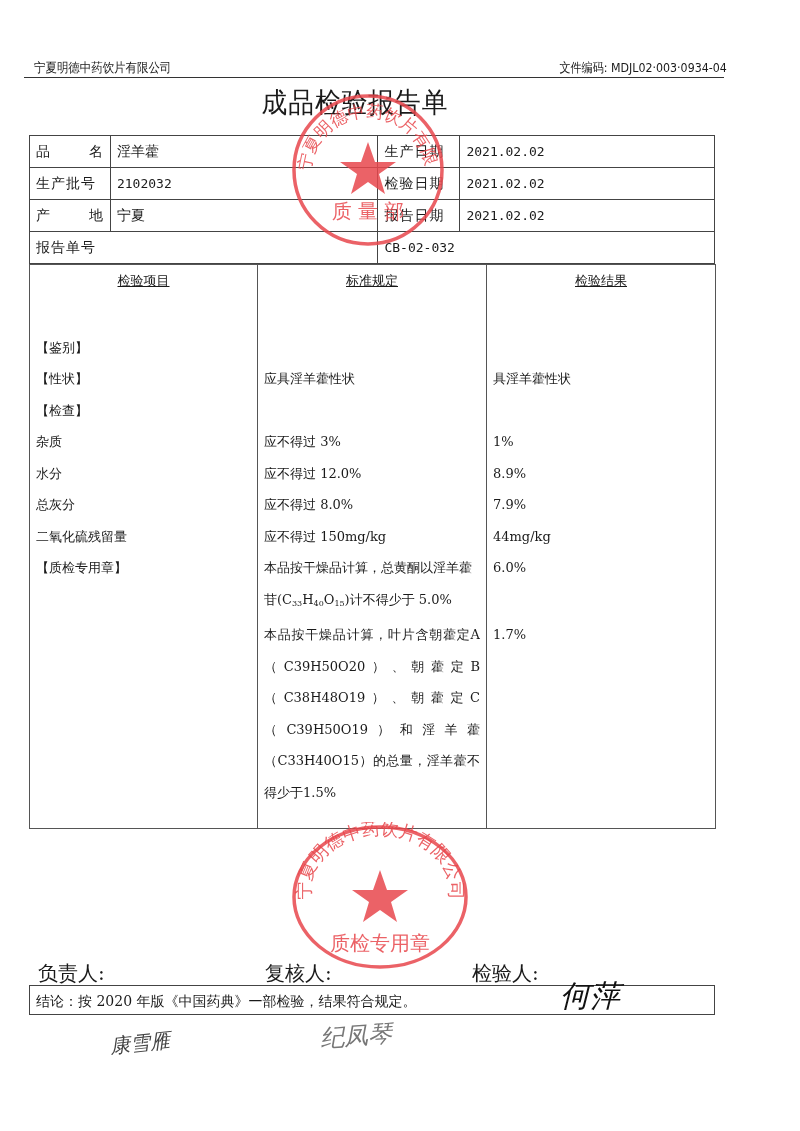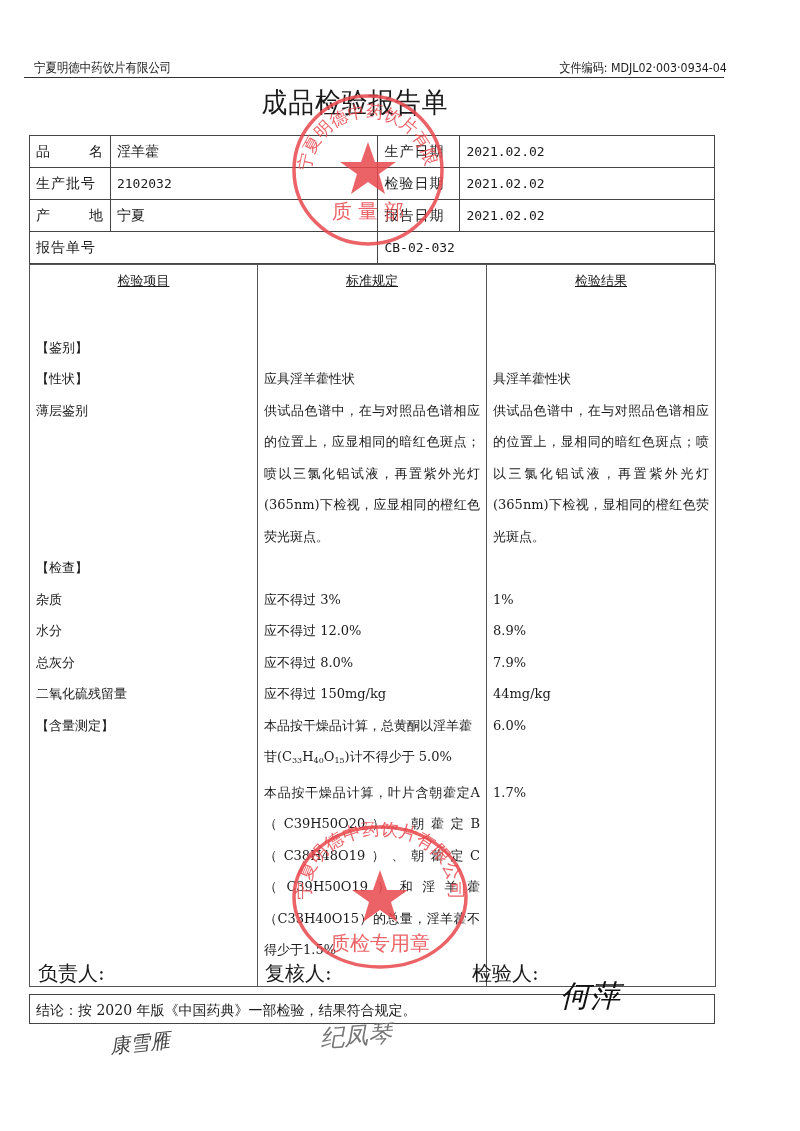--- a/index.html
+++ b/index.html
@@ -51,21 +51,21 @@
   }
   .main-table .head td { border-top: 1px solid #555; padding-top: 7px; height: 28px; text-align: center; }
   .main-table .head span { text-decoration: underline; font-size: 13px; }
   .main-table .bottom td { border-bottom: 1px solid #555; height: 20px; }
   .row td { height: 31.5px; line-height: 31.5px; font-size: 13px; }
   .multi { line-height: 31.5px; font-size: 13px; }
   .just { text-align: justify; text-align-last: left; }
 
   .conclusion {
     position: absolute; left: 29px; top: 985px; width: 672px; height: 28px;
-    border: 1px solid #444; padding: 0 6px; line-height: 30px; font-size: 14px; margin-top: 9px;
+    border: 1px solid #444; padding: 0 6px; line-height: 30px; font-size: 14px;
   }
   .sig-label { position: absolute; top: 960px; font-size: 20px; }
   .sig {
     position: absolute; font-family: "DejaVu Serif", serif; font-style: italic;
   }
   .stamp { position: absolute; pointer-events: none; }
   sub { font-size: 8px; vertical-align: -2px; }
 </style>
 </head>
 <body>
@@ -141,25 +141,20 @@
   <tr class="row">
     <td>【鉴别】</td>
         <td></td>
         <td></td>
   </tr>
   <tr class="row">
     <td>【性状】</td>
     <td>应具淫羊藿性状</td>
     <td>具淫羊藿性状</td>
   </tr>
-  <tr>
-    <td class="multi">薄层鉴别</td>
-    <td class="multi just">供试品色谱中，在与对照品色谱相应的位置上，应显相同的暗红色斑点；喷以三氯化铝试液，再置紫外光灯(365nm)下检视，应显相同的橙红色荧光斑点。</td>
-    <td class="multi just">供试品色谱中，在与对照品色谱相应的位置上，显相同的暗红色斑点；喷以三氯化铝试液，再置紫外光灯(365nm)下检视，显相同的橙红色荧光斑点。</td>
-  </tr>
   <tr class="row">
     <td>【检查】</td>
         <td></td>
         <td></td>
   </tr>
   <tr class="row">
     <td>杂质</td>
     <td>应不得过 3%</td>
     <td>1%</td>
   </tr>
@@ -172,21 +167,21 @@
     <td>总灰分</td>
     <td>应不得过 8.0%</td>
     <td>7.9%</td>
   </tr>
   <tr class="row">
     <td>二氧化硫残留量</td>
     <td>应不得过 150mg/kg</td>
     <td>44mg/kg</td>
   </tr>
   <tr>
-    <td class="multi">【含量测定】</td>
+    <td class="multi">【质检专用章】</td>
     <td class="multi"><span>本品按干燥品计算，总黄酮以淫羊藿苷(C</span><sub>33</sub><span>H</span><sub>40</sub><span>O</span><sub>15</sub><span>)计不得少于 5.0%</span></td>
     <td class="multi">6.0%</td>
   </tr>
   <tr>
     <td></td>
     <td class="multi just">本品按干燥品计算，叶片含朝藿定A（C39H50O20）、朝藿定B（C38H48O19）、朝藿定C（C39H50O19）和淫羊藿（C33H40O15）的总量，淫羊藿不得少于1.5%</td>
     <td class="multi">1.7%</td>
   </tr>
   <tr class="bottom">
         <td></td>

